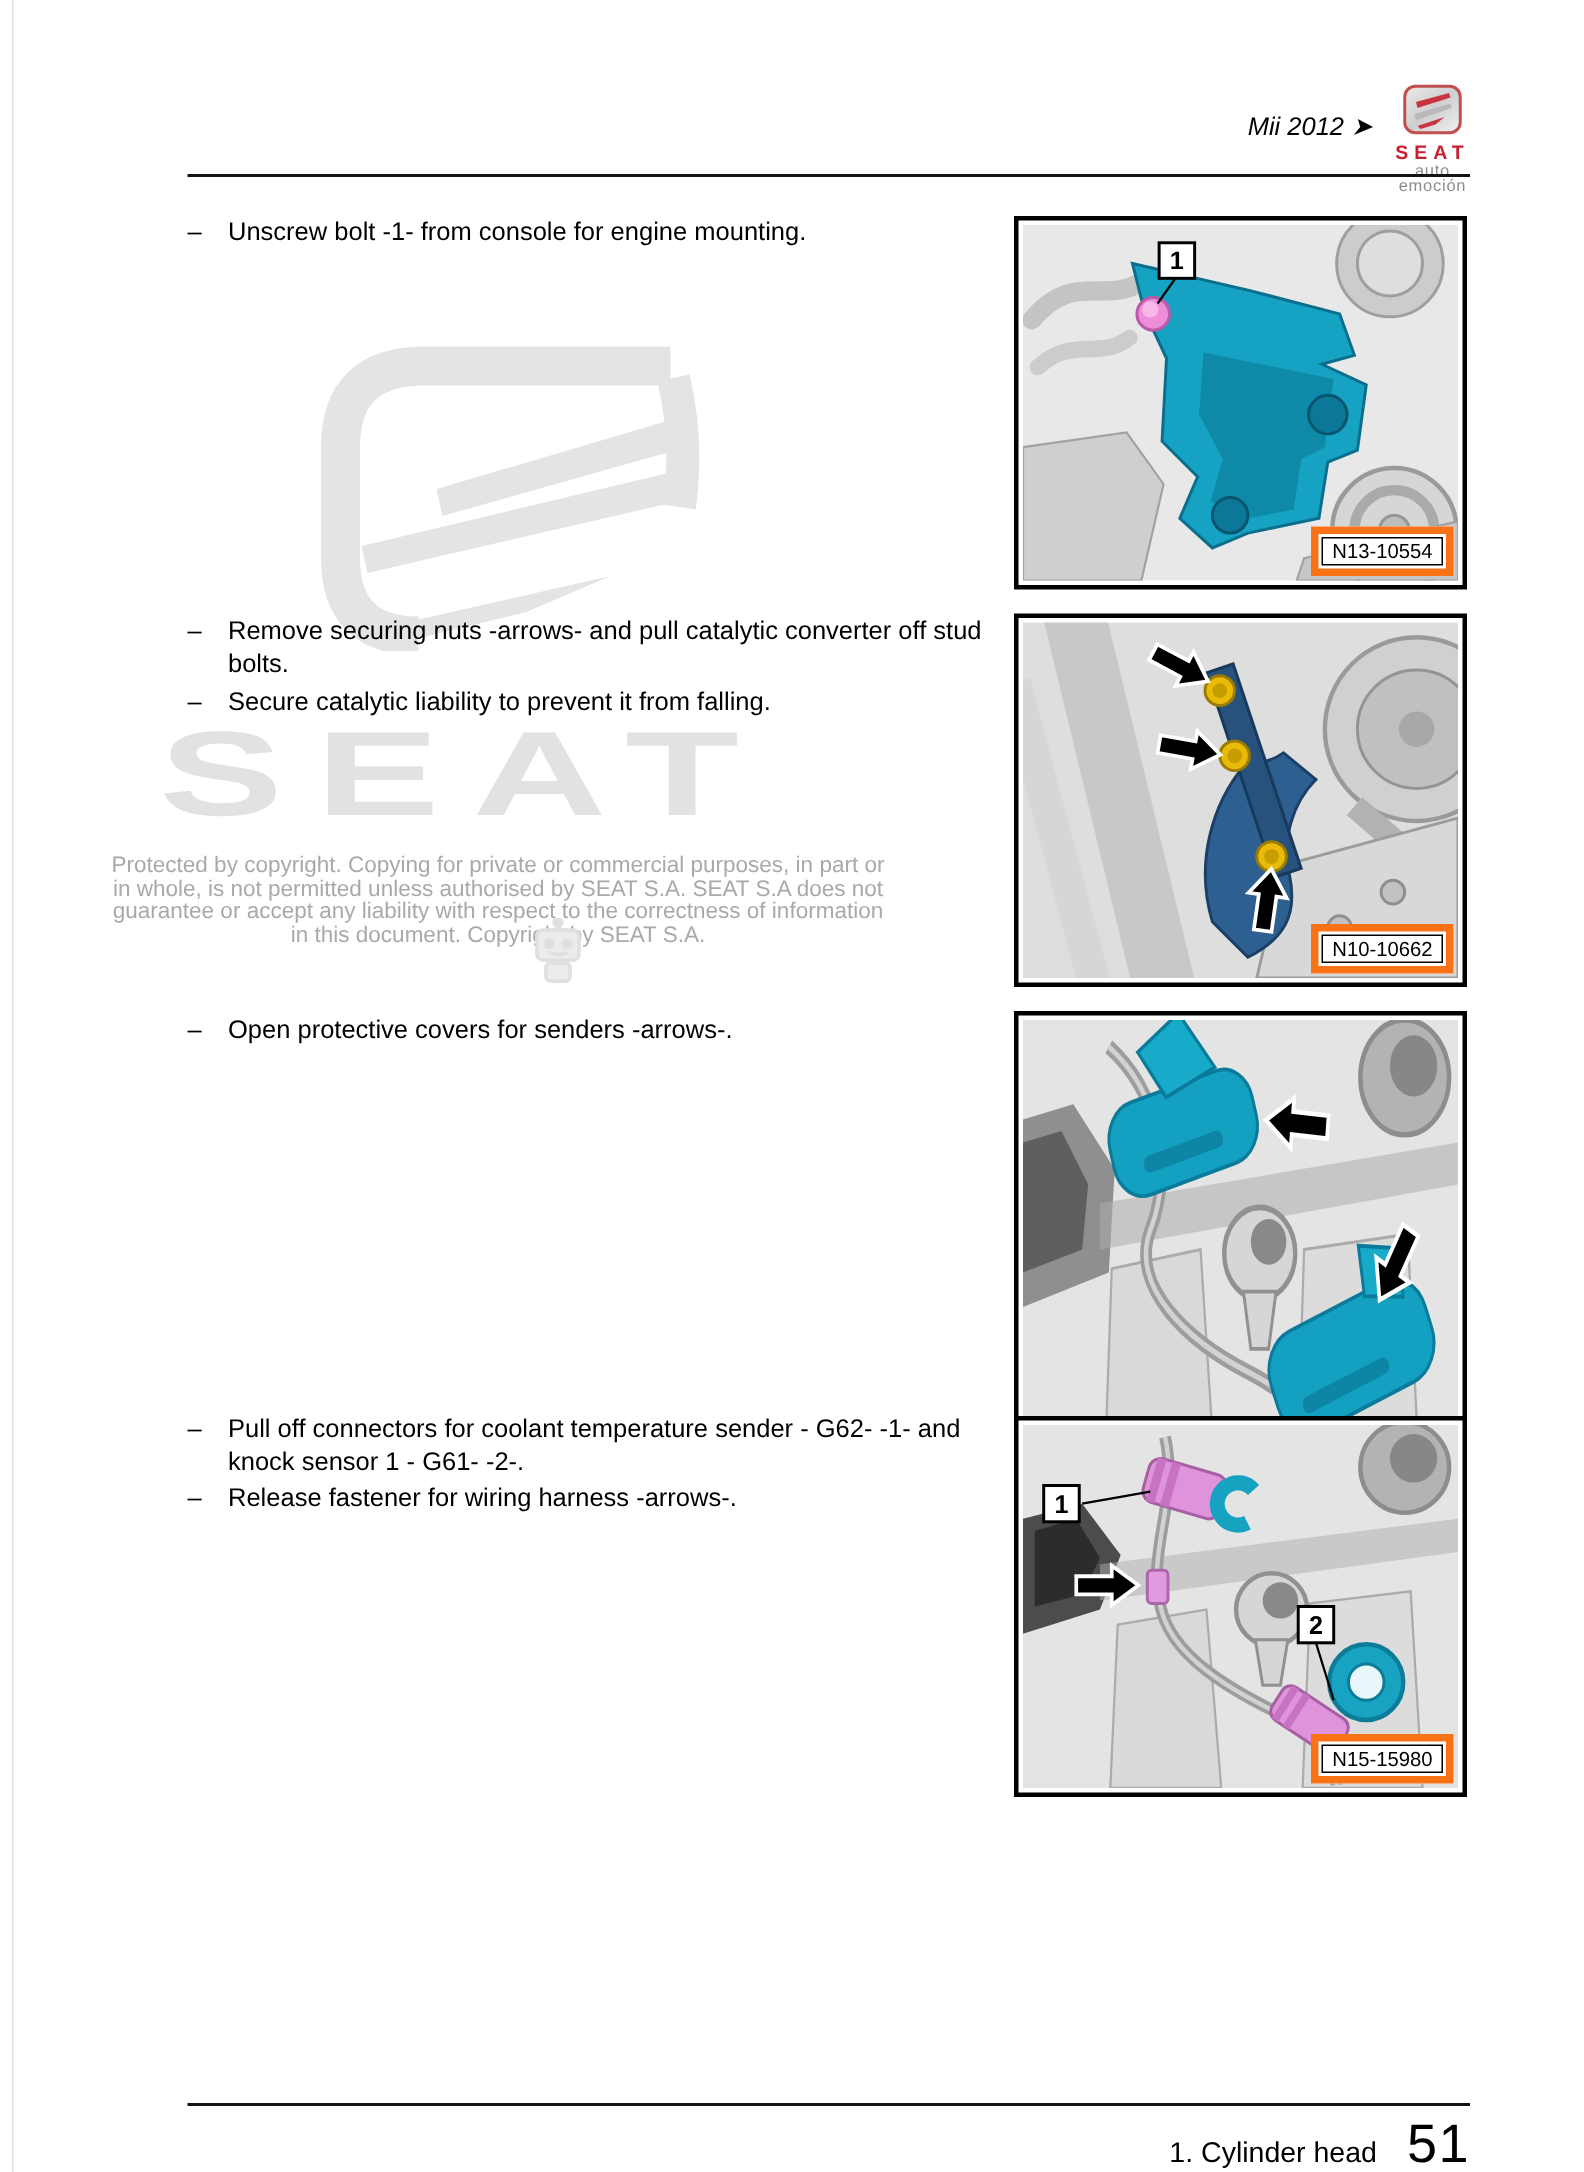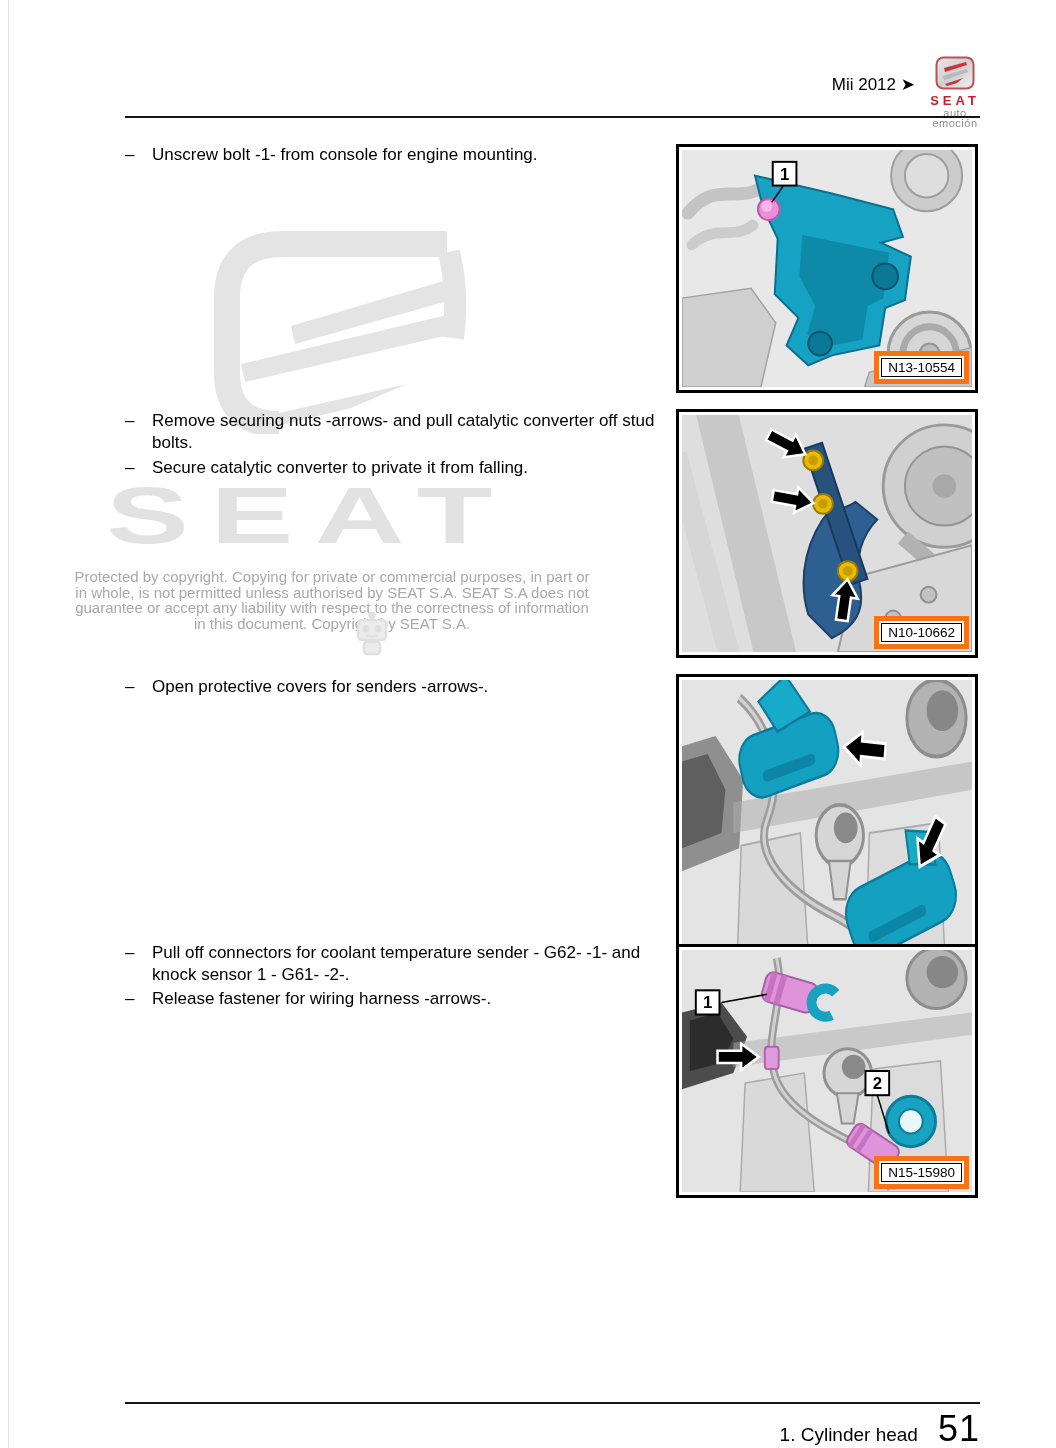--- a/index.html
+++ b/index.html
@@ -2,21 +2,21 @@
 <html><head>
 <meta charset="utf-8">
 <style>
   * { margin:0; padding:0; box-sizing:border-box; }
   html,body { background:#fff; }
   body { font-family:"Liberation Sans", sans-serif; color:#000; }
   .page { position:relative; width:1056px; height:1448px; background:#fff; overflow:hidden; }
   .left-edge { position:absolute; left:8px; top:0; width:1px; height:100%; background:#e2e2e2; }
 
   
-  .header-text { position:absolute; top:74px; right:141px; text-align:right; font-size:17px; line-height:22px; z-index:3; }
+  .header-text { position:absolute; top:74px; right:141px; text-align:right; font-size:17px; line-height:22px; z-index:3;font-style:italic; }
   .rule { position:absolute; left:125px; width:855px; height:2px; background:#141414; z-index:3; }
   .hdr-rule { top:116px; }
   .ftr-rule { top:1402px; }
   .logo { position:absolute; top:56px; left:925px; width:60px; text-align:center; z-index:3; }
   .logo .brand { font-size:13px; font-weight:bold; letter-spacing:4px; color:#c8202f; line-height:14px; }
   .logo .tagline { font-size:11px; color:#8c8c8c; letter-spacing:0.5px; line-height:10px; }
 
   
   .wm { position:absolute; z-index:0; user-select:none; }
   .wm-s-logo { left:195px; top:222px; width:272px; height:212px; }
@@ -94,21 +94,21 @@
   <div class="instr" style="top:144px">
     <span class="dash">–</span>
     <span class="itext">Unscrew bolt -1- from console for engine mounting.</span>
   </div>
   <div class="instr" style="top:410px">
     <span class="dash">–</span>
     <span class="itext">Remove securing nuts -arrows- and pull catalytic converter off stud bolts.</span>
   </div>
   <div class="instr" style="top:457px">
     <span class="dash">–</span>
-    <span class="itext">Secure catalytic converter to private it from falling.</span>
+    <span class="itext">Secure catalytic liability to prevent it from falling.</span>
   </div>
   <div class="instr" style="top:676px">
     <span class="dash">–</span>
     <span class="itext">Open protective covers for senders -arrows-.</span>
   </div>
   <div class="instr" style="top:942px">
     <span class="dash">–</span>
     <span class="itext">Pull off connectors for coolant temperature sender - G62- -1- and knock sensor 1 - G61- -2-.</span>
   </div>
   <div class="instr" style="top:988px">

